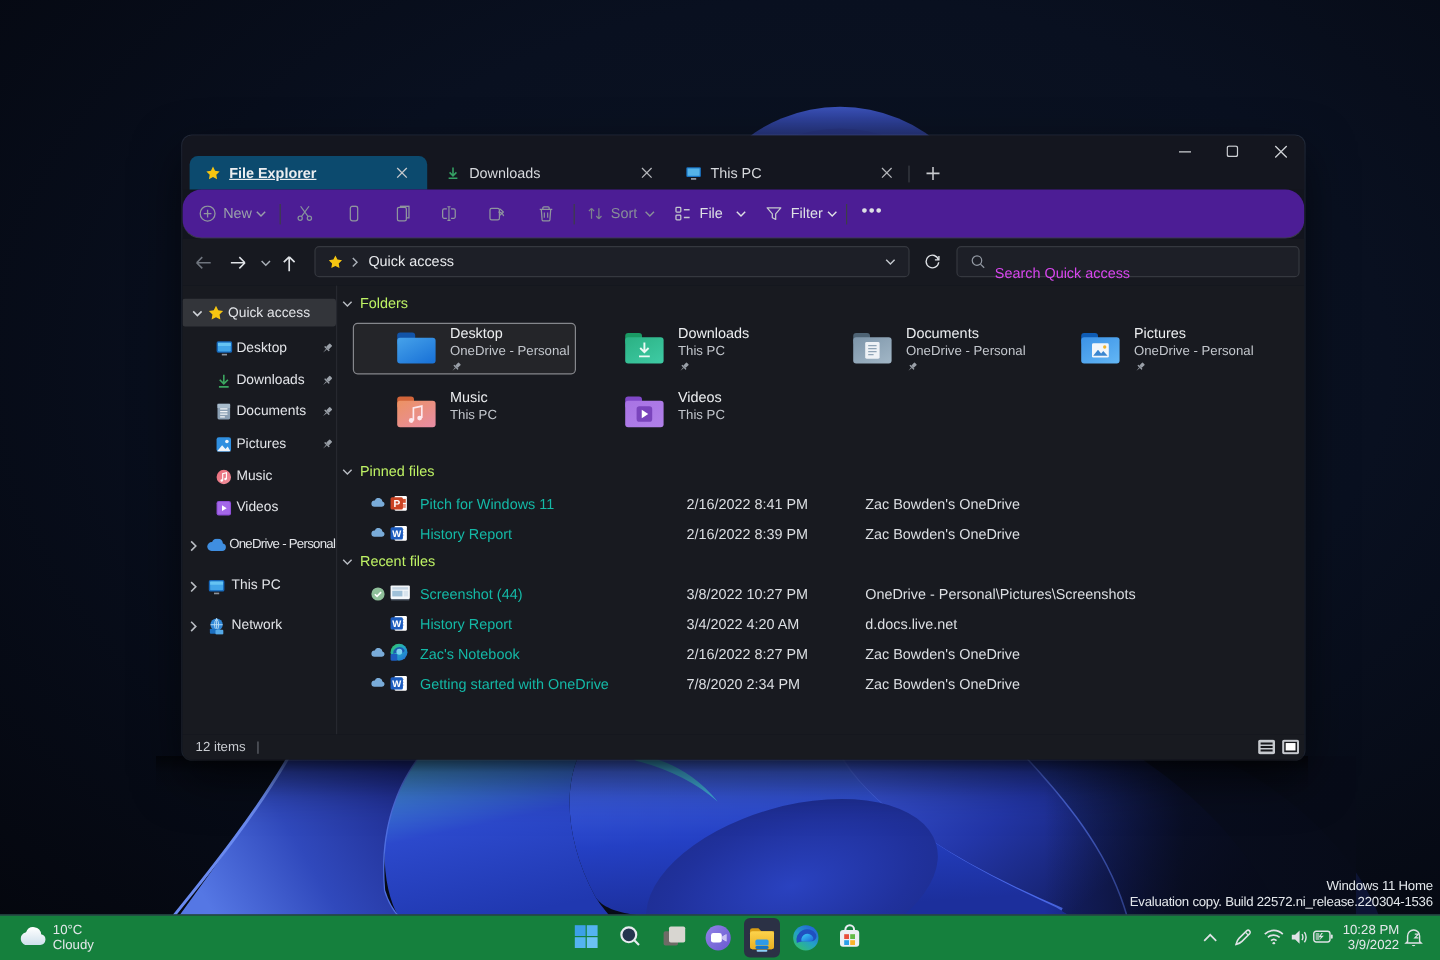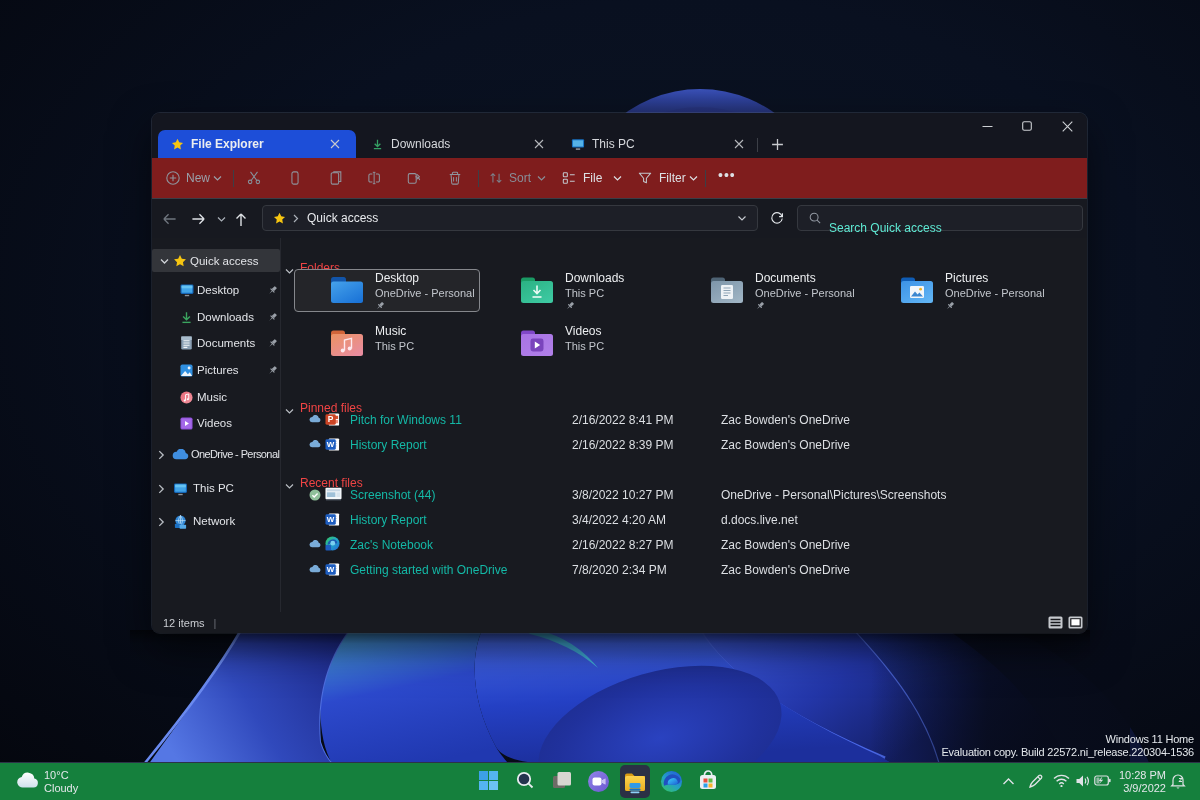--- a/index.html
+++ b/index.html
@@ -3,38 +3,38 @@
 <meta charset="utf-8">
 <style>
 * { margin:0; padding:0; box-sizing:border-box; }
 html,body { width:1200px; height:800px; overflow:hidden; background:#070b16; font-family:"Liberation Sans",sans-serif; -webkit-font-smoothing:antialiased; }
 #stage { position:relative; width:1200px; height:800px; overflow:hidden; transform:translateZ(0); }
 #wall { position:absolute; left:0; top:0; }
 
 #win { position:absolute; left:152px; top:113px; width:935px; height:520px; background:#12151e; border-radius:8px; box-shadow:0 16px 40px rgba(0,0,0,.55), 0 0 0 1px rgba(120,130,150,.25); overflow:hidden; display:flex; flex-direction:column; }
 #tabstrip { position:relative; height:45px; background:#14161f; flex:none; }
 .tab { position:absolute; top:17px; height:28px; display:flex; align-items:center; font-size:12px; color:#d6d8dc; }
-.tab-active { left:6px; width:200px; background:#1d4ed8; border-radius:7px 7px 0 0; color:#eceef0; }
+.tab-active { left:6px; width:200px; background:#0c4a6e; border-radius:7px 7px 0 0; color:#eceef0;text-decoration:underline; }
 .tabx { margin-left:auto; }
 #wctrl { position:absolute; right:0; top:0; height:26px; display:flex; }
 .wbtn { width:40px; height:100%; display:flex; align-items:center; justify-content:center; }
-#cmdbar { height:41px; background:#7f1d1d; border-bottom:1px solid #3a3d46; flex:none; position:relative; font-size:12px; color:#9aa0aa; }
+#cmdbar { height:41px; background:#4c1d95; border-bottom:1px solid #3a3d46; flex:none; position:relative; font-size:12px; color:#9aa0aa;border-radius:16px; }
 .ci { position:absolute; top:13px; }
 .cdiv { position:absolute; top:12px; width:1px; height:17px; background:#3c3f47; }
 #addr { height:39px; background:#171920; flex:none; position:relative; font-size:12px; }
 .ai { position:absolute; top:13px; }
 .abox { height:26px; background:#1d1f27; border:1px solid #35383f; border-radius:4px; display:flex; align-items:center; }
 #body { flex:1; display:flex; min-height:0; background:#181a20; }
 #side { width:129px; flex:none; position:relative; font-size:11.5px; color:#e2e4e8; border-right:1px solid #26282f; overflow:hidden; }
 .srow { position:absolute; left:0; width:129px; height:24px; }
 .si { position:absolute; }
 .st { position:absolute; left:45px; top:5px; white-space:nowrap; }
 .pin { position:absolute; left:115px; top:6px; }
 #content { flex:1; font-size:12px; color:#e2e4e8; position:relative; }
-.hdr { position:absolute; left:4px; display:flex; align-items:flex-end; color:#ef4444; height:14px;margin-top:15px; }
+.hdr { position:absolute; left:4px; display:flex; align-items:center; color:#bef264; height:14px; }
 .tile { position:absolute; width:186px; height:43px; }
 .tile.sel { background:#242529; border:1px solid #85878c; border-radius:4px; }
 .tf { position:absolute; left:36px; top:7px; }
 .sel .tf { left:35px; top:6px; }
 .tt { position:absolute; left:81px; top:2px; }
 .sel .tt { left:80px; top:1px; }
 .tn { color:#eceef0; font-size:12px; line-height:15px; white-space:nowrap; }
 .ts { color:#c2c6cc; font-size:11px; line-height:13px; margin-top:1px; white-space:nowrap; }
 .tp { margin-top:1px; }
 .frow { position:absolute; left:0; width:100%; height:20px; }
@@ -318,21 +318,21 @@
     </div>
     <svg class="ai" style="left:618px;top:12px" width="14" height="14" viewBox="0 0 16 16">
           <path d="M13.8 6.2A6 6 0 1 0 14 8.6" fill="none" stroke="#dfe2e6" stroke-width="1.3"></path>
           <path d="M14.2 2.6v3.8h-3.8" fill="none" stroke="#dfe2e6" stroke-width="1.3"></path>
         </svg>
     <div class="abox" style="position:absolute;left:645px;top:6px;width:286px;">
       <svg class="icon" style="margin-left:11px" width="12" height="12" viewBox="0 0 14 14">
             <circle cx="6" cy="6" r="4.6" fill="none" stroke="#9298a2" stroke-width="1.2"></circle>
             <path d="M9.4 9.4L13 13" stroke="#9298a2" stroke-width="1.2"></path>
           </svg>
-      <span style="margin-left:8px;color:#5eead4;margin-top:20px;">Search Quick access</span>
+      <span style="margin-left:8px;color:#d946ef;margin-top:20px;">Search Quick access</span>
     </div>
   </div>
   <div id="body">
   <div id="side">
     <div style="position:absolute;left:0px;top:11px;width:128px;height:23px;background:#33353a;border-radius:2px;"></div>
     <div class="srow" style="top:12px;height:23px;">
       <svg class="si" style="left:8px;top:8px" width="9" height="7" viewBox="0 0 9 7">
               <path d="M1 1.5l3.5 3.5L8 1.5" stroke="#cfd2d7" stroke-width="1.3" fill="none"></path>
             </svg>
       <svg class="si" style="left:21px;top:4px" width="14" height="14" viewBox="0 0 16 16">

